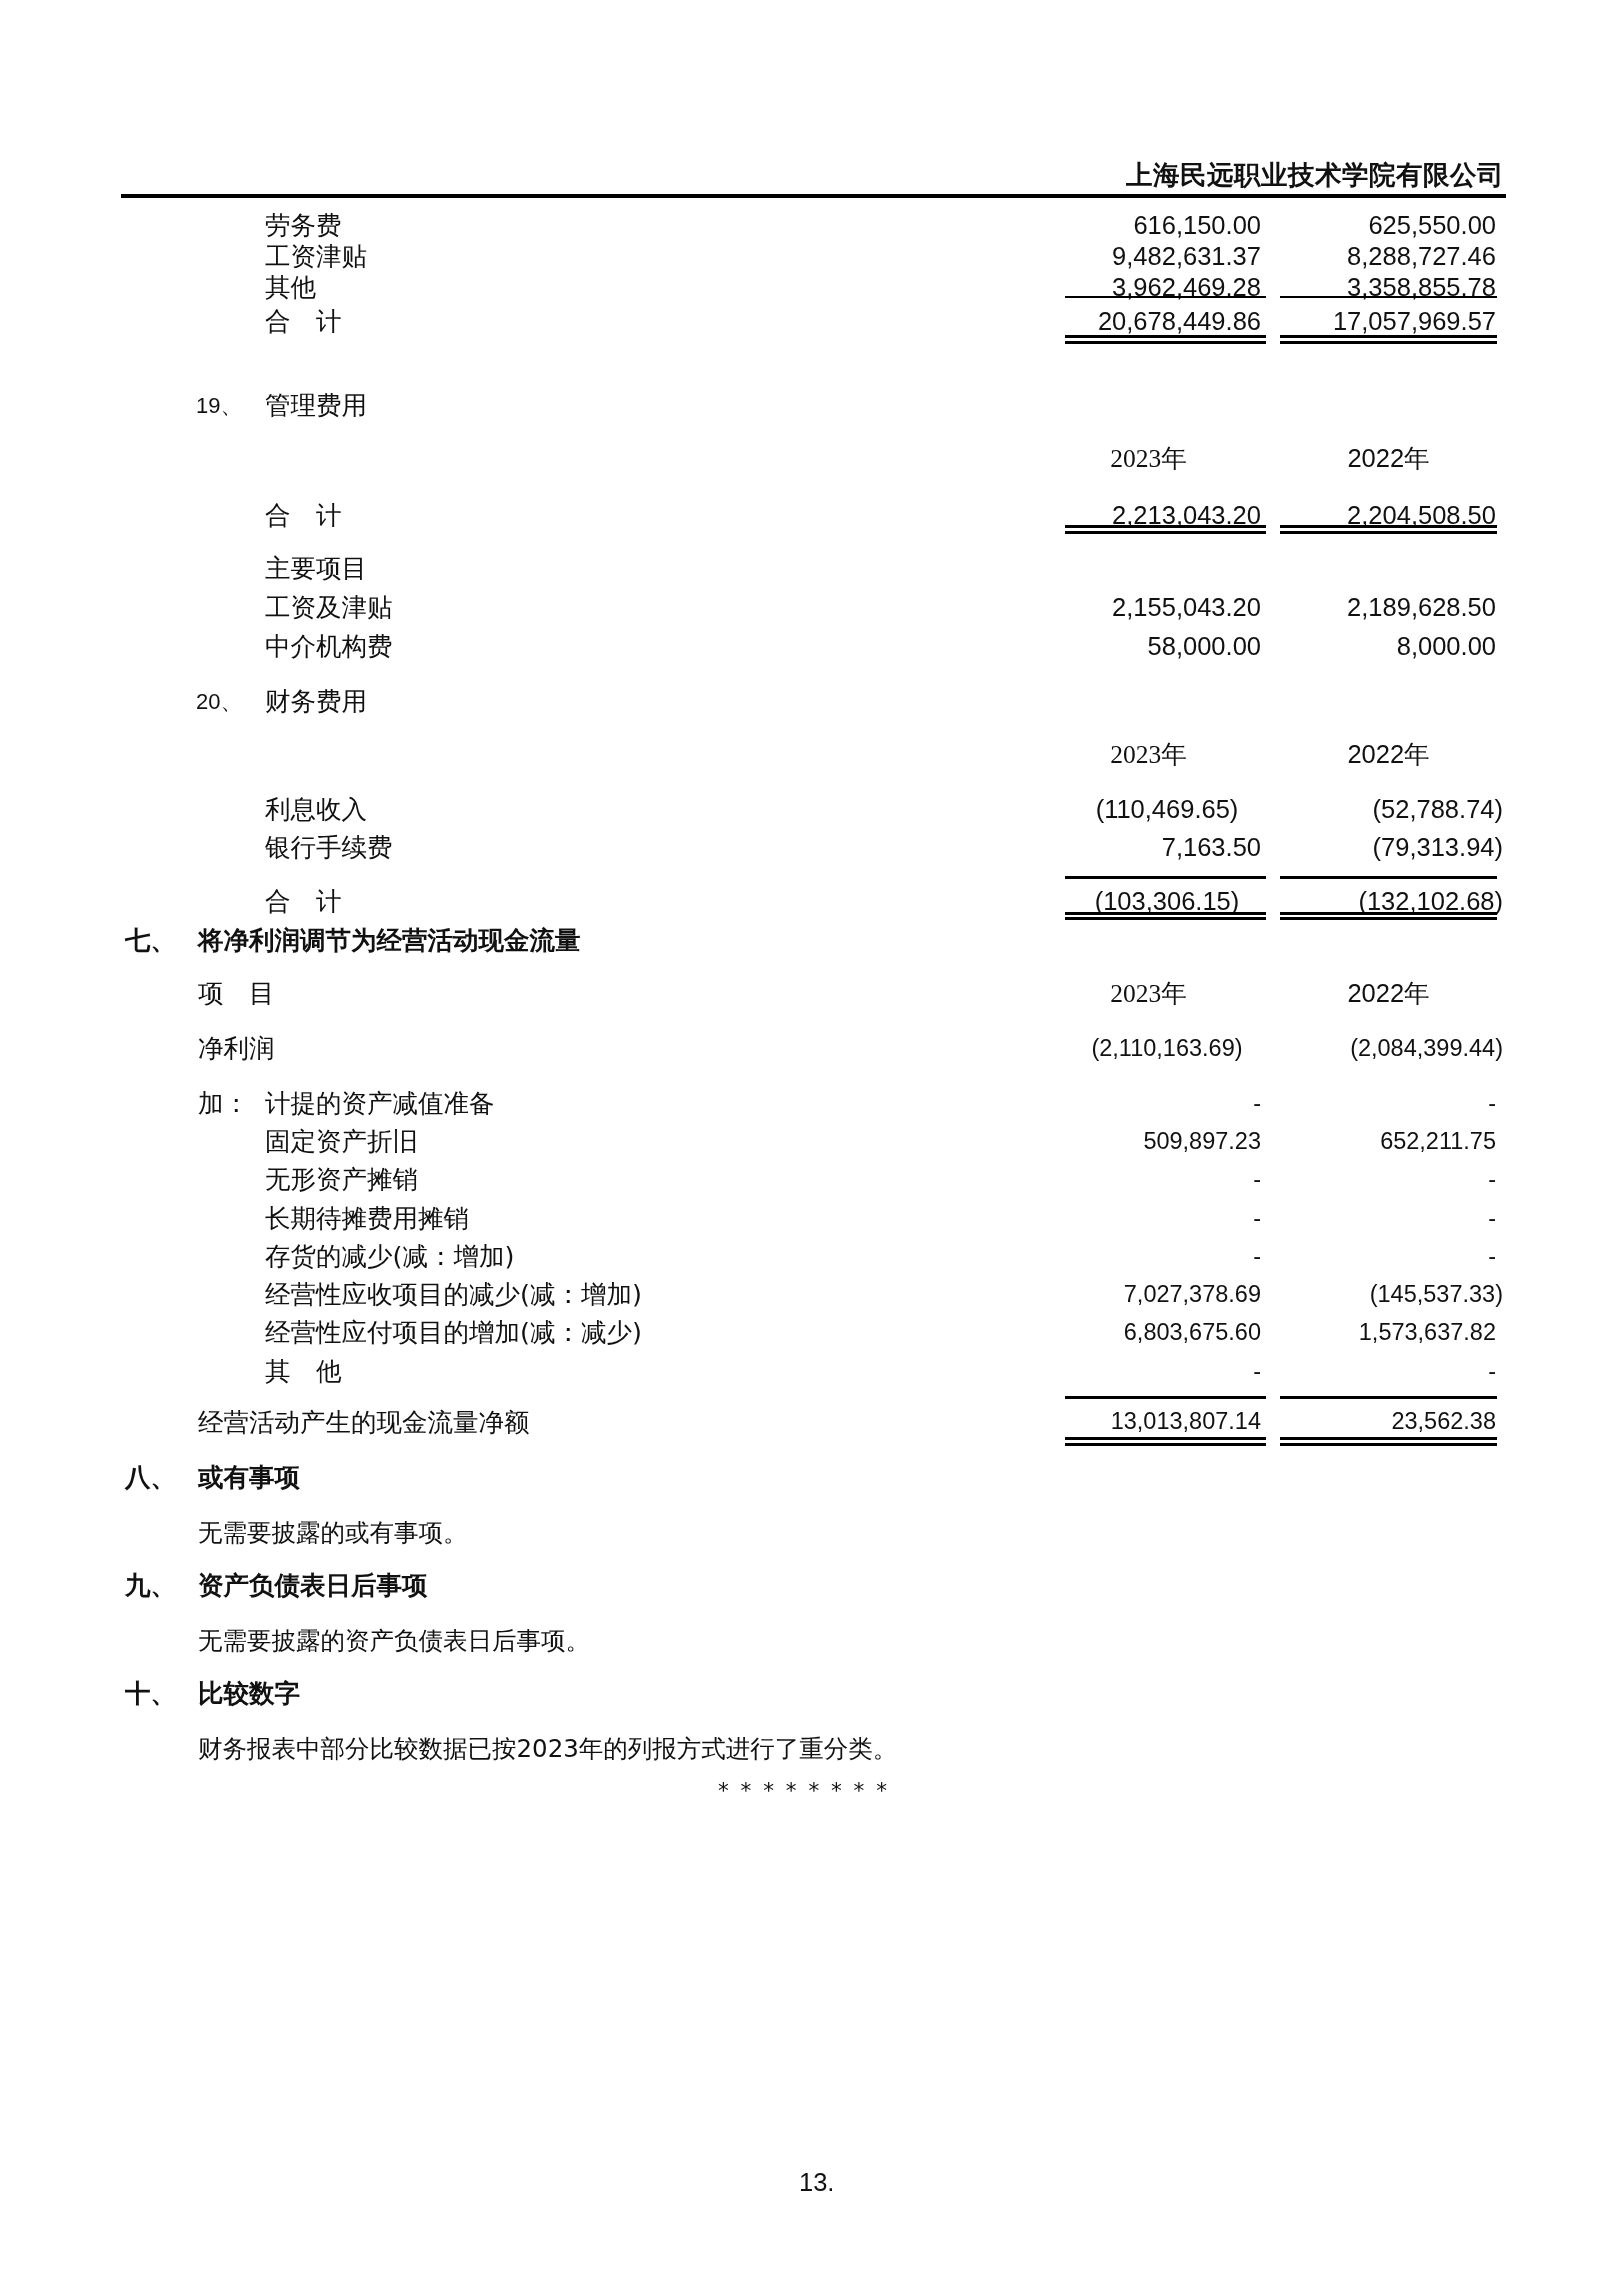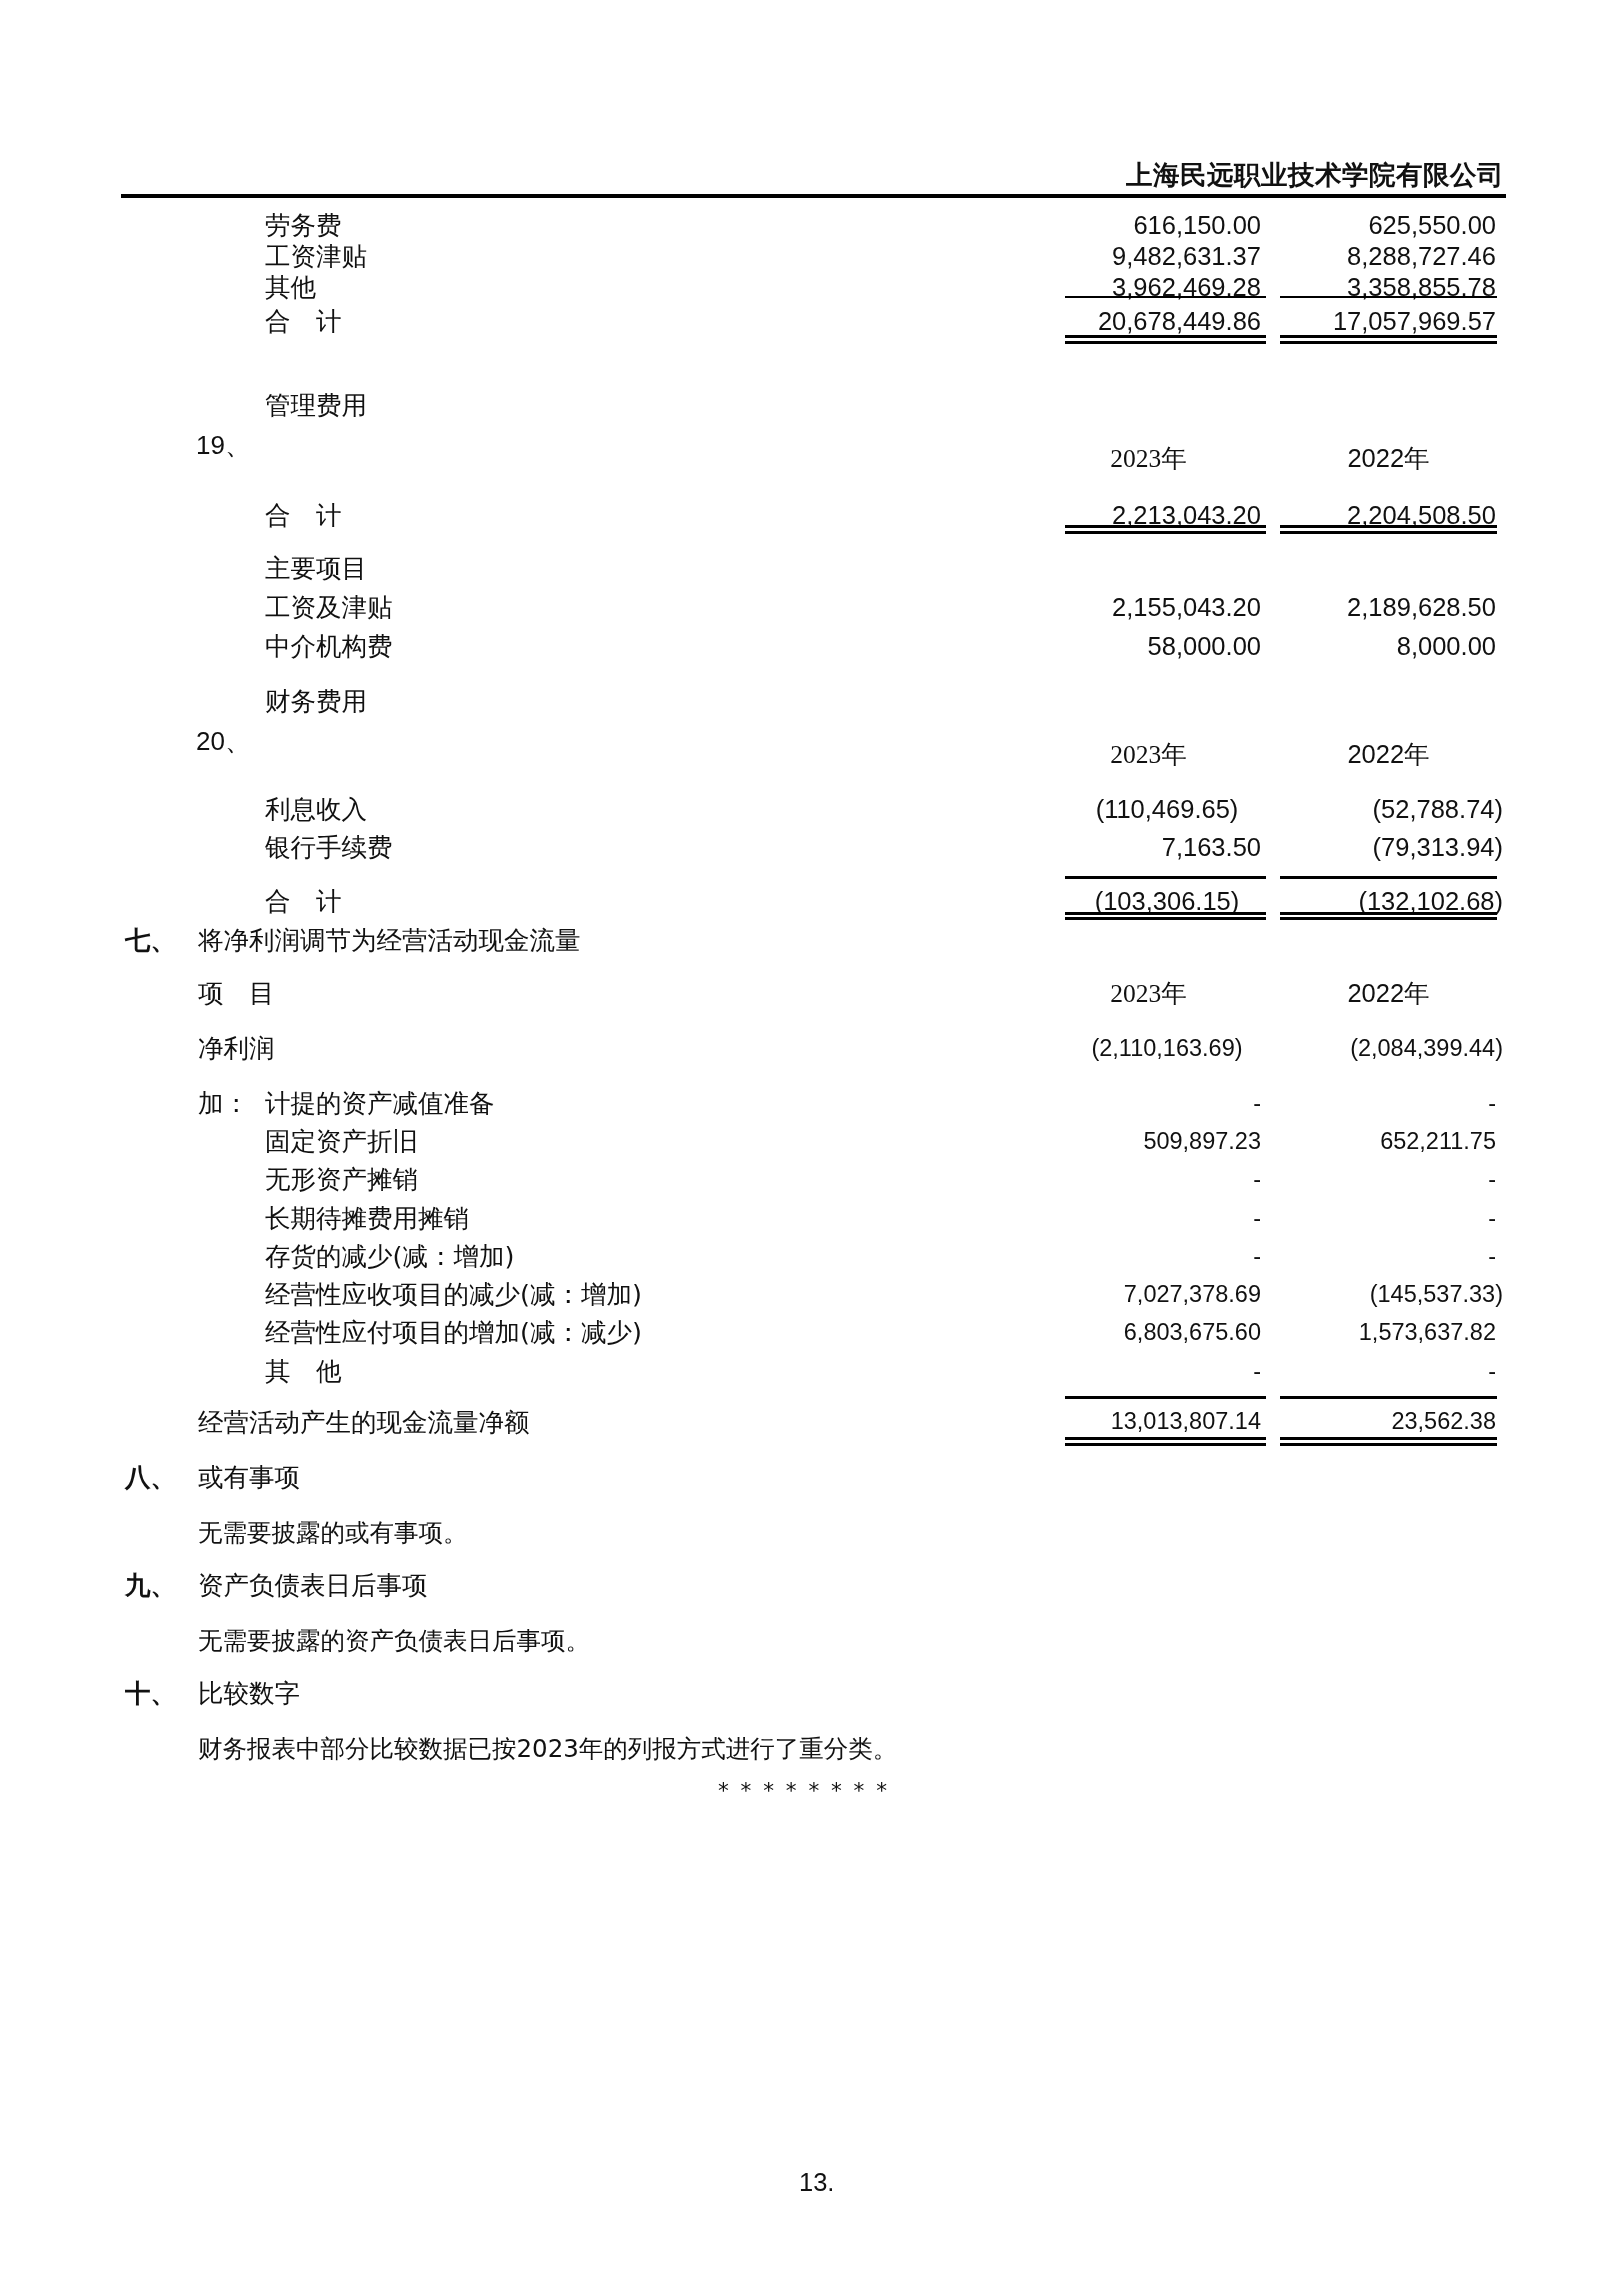--- a/index.html
+++ b/index.html
@@ -23,23 +23,23 @@
   .c2 { left: 1280px; width: 216px; }
   .num.paren.c1 { width: 204px; text-align: center; }
   .num.paren.c2 { width: 223px; }
   .year { font-family: "Liberation Sans", sans-serif; font-size: 25.5px; line-height: 31px; text-align: center; white-space: nowrap; }
   .y1 { left: 1048px; width: 201px; font-family: Liberation Serif, serif; }
   .y2 { left: 1280px; width: 217px; }
   .rule { height: 2.9px; background: #000; }
   .rule.thin { height: 2px; }
   .r1 { left: 1065px; width: 201px; }
   .r2 { left: 1280px; width: 217px; }
-  .sec-title { font-size: 25.5px; font-weight: normal; line-height: 31px; white-space: nowrap; }
+  .sec-title { font-size: 25.5px; font-weight: bold; line-height: 31px; white-space: nowrap; }
   .sec-num { font-size: 25.5px; font-weight: bold; line-height: 31px; }
-  .sub-num { font-family: "Liberation Sans", sans-serif; font-size: 26px; line-height: 31px; margin-top: 40px; }
+  .sub-num { font-family: "Liberation Sans", sans-serif; font-size: 22px; line-height: 31px; }
   .para { font-size: 24.5px; line-height: 31px; white-space: nowrap; }
   .stars { font-size: 21.6px; letter-spacing: 11.8px; }
   .pageno { font-family: "Liberation Sans", sans-serif; font-size: 25.5px; margin-left: 7px; }
 </style>
 </head>
 <body>
 
 <div class="abs company">上海民远职业技术学院有限公司</div>
 <div class="abs header-rule"></div>
 

